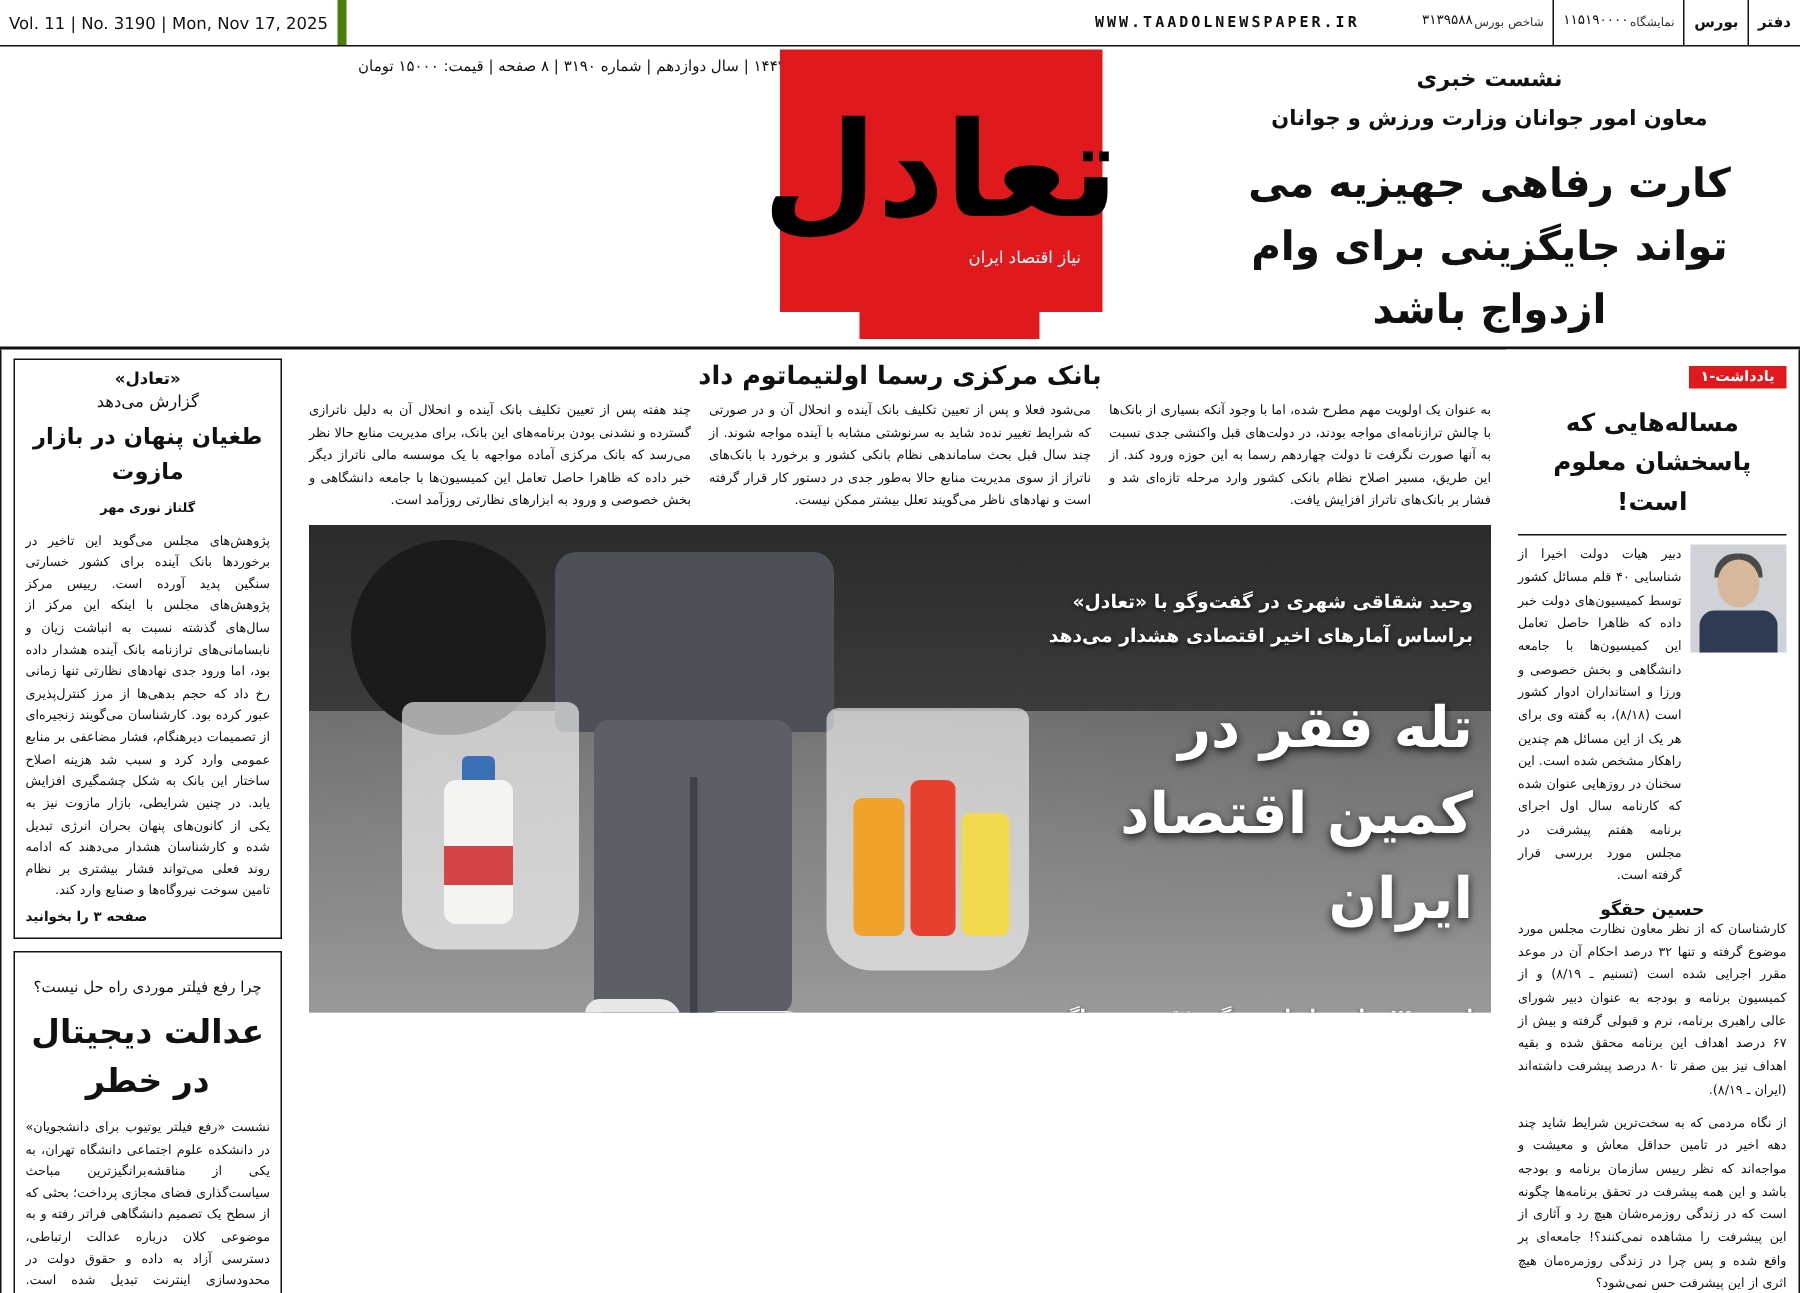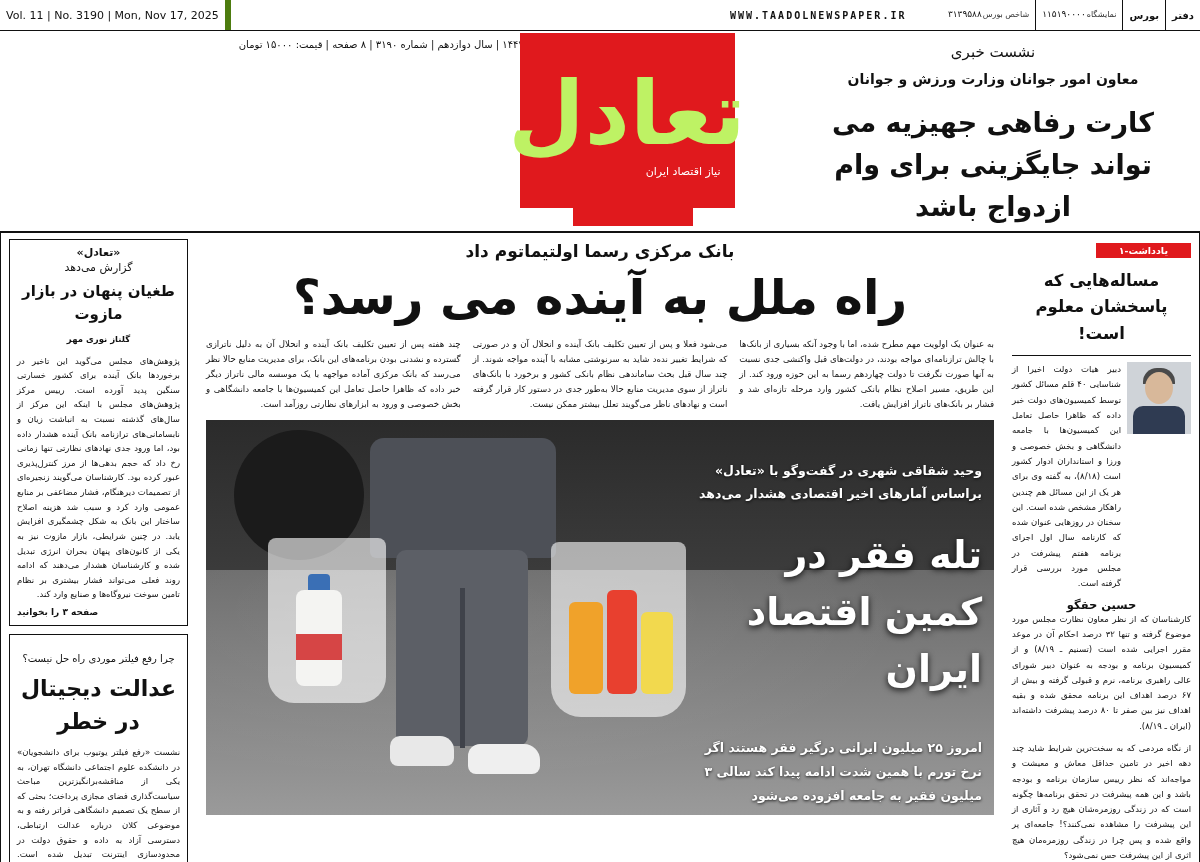--- a/index.html
+++ b/index.html
@@ -23,28 +23,28 @@
   .tb-site{flex:1;justify-content:center;font-family:"DejaVu Sans Mono","Liberation Mono",monospace;font-size:12px;letter-spacing:2px;font-weight:bold;}
   .tb-box{border-right:1px solid #111;flex-direction:row;justify-content:center;gap:1px;font-size:8.5px;line-height:1.25;}
   .tb-box .t{font-size:8px;color:#333;}
   .tb-box .v{font-size:9px;}
   .tb-word{font-size:13px;font-weight:bold;padding:0 10px;border-right:1px solid #111;}
   .tb-brandword{font-size:19px;font-weight:bold;padding:0 8px;}
 
   
   .masthead{display:flex;height:200px;border-bottom:2px solid #111;}
   .mh-right{flex:0 0 408px;padding:8px 14px 0 8px;text-align:center;box-sizing:border-box;}
-  .mh-kicker{font-size:15px;font-weight:normal;margin-top:4px;}
+  .mh-kicker{font-size:15px;font-weight:bold;margin-top:4px;}
   .mh-sub{font-size:14px;font-weight:bold;margin-top:8px;line-height:1.5;}
   .mh-head{font-size:27px;font-weight:bold;line-height:1.55;margin-top:12px;}
   .mh-pagetag{font-size:9px;color:#333;margin-top:8px;text-align:right;padding-right:4px;}
 
   .mh-logo{flex:0 0 330px;display:flex;flex-direction:column;align-items:center;justify-content:flex-start;position:relative;}
   .logo-box{width:215px;height:175px;background:#e0191d;position:relative;display:flex;align-items:center;justify-content:center;margin-top:2px;}
-  .logo-word{color:#bef264;font-size:88px;font-weight:bold;line-height:1;margin-top:-14px;letter-spacing:-2px;}
+  .logo-word{color:#000000;font-size:88px;font-weight:bold;line-height:1;margin-top:-14px;letter-spacing:-2px;}
   .logo-slogan{position:absolute;bottom:30px;right:14px;color:#fff;font-size:11px;}
   .logo-tail{position:absolute;bottom:-18px;right:42px;width:120px;height:18px;background:#e0191d;}
 
   .mh-left{flex:1;padding:8px 10px 0 14px;box-sizing:border-box;text-align:center;}
   .mh-left .lead{font-size:14.5px;font-weight:bold;line-height:1.6;margin-top:6px;}
   .mh-left .big{font-size:31px;font-weight:bold;line-height:1.6;margin-top:26px;}
   .mh-left .pagetag{font-size:9px;color:#333;margin-top:18px;text-align:left;}
 
   
   .body{display:flex;height:630px;}
@@ -61,21 +61,21 @@
   .rc-more{font-size:9px;font-weight:bold;text-align:left;margin-top:5px;}
   .rc-q{font-size:10px;text-align:center;margin-top:10px;line-height:1.5;}
   .rc-head2{font-size:22px;font-weight:bold;text-align:center;line-height:1.5;margin-top:6px;}
 
   
   .cc-top{font-size:17px;font-weight:bold;text-align:center;margin:2px 0 6px 0;}
   .cc-title{font-size:48px;font-weight:bold;text-align:center;line-height:1.25;margin:2px 0 10px 0;}
   .cc-cols{display:flex;gap:12px;font-size:8.6px;line-height:1.75;text-align:justify;}
   .cc-cols .c{flex:1;}
   .photo{
-    position:relative;margin-top:8px;height:395px;overflow:hidden;
+    position:relative;margin-top:8px;height:325px;overflow:hidden;
     background:linear-gradient(180deg,#3b3b3b 0%,#2e2e2e 38%,#6f6f6f 39%,#8a8a8a 100%);
   }
   .photo .asphalt{position:absolute;left:0;right:0;bottom:0;height:62%;
     background:
       radial-gradient(ellipse at 30% 20%, rgba(255,255,255,.07), transparent 60%),
       linear-gradient(180deg,#6b6b6b,#9a9a9a);}
   .photo .wall{position:absolute;left:0;right:0;top:0;height:40%;background:linear-gradient(180deg,#2b2b2b,#3c3c3c);}
   .photo .tirearc{position:absolute;left:28px;top:10px;width:130px;height:130px;border-radius:50%;background:#1b1b1b;}
   .figure{position:absolute;left:150px;top:18px;width:215px;height:360px;}
   .figure .coat{position:absolute;left:14px;top:0;width:186px;height:120px;background:#4d5057;border-radius:14px 14px 6px 6px;}
@@ -90,21 +90,21 @@
   .bagR{position:absolute;left:345px;top:122px;width:135px;height:175px;background:rgba(255,255,255,.6);border-radius:8px 8px 30px 30px;}
   .bagR .b1{position:absolute;left:18px;top:60px;width:34px;height:92px;background:#f0a22a;border-radius:6px;}
   .bagR .b2{position:absolute;left:56px;top:48px;width:30px;height:104px;background:#e8402f;border-radius:6px;}
   .bagR .b3{position:absolute;left:90px;top:70px;width:32px;height:82px;background:#f2d94e;border-radius:6px;}
   .ov{position:absolute;right:12px;top:40px;width:300px;text-align:right;color:#fff;}
   .ov .lead{font-size:12.5px;line-height:1.8;font-weight:bold;text-shadow:0 1px 3px rgba(0,0,0,.8);}
   .ov .big{font-size:38px;font-weight:bold;line-height:1.5;margin-top:22px;text-shadow:0 2px 6px rgba(0,0,0,.85);}
   .ov .tail{font-size:12.5px;line-height:1.9;font-weight:bold;margin-top:38px;text-shadow:0 1px 3px rgba(0,0,0,.8);}
 
   
-  .lc-tag{display:inline-block;background:#e0191d;color:#fff;font-size:9.5px;padding:2px 23px;font-weight:bold;}
+  .lc-tag{display:inline-block;background:#e0191d;color:#fff;font-size:9.5px;padding:2px 8px;font-weight:bold;}
   .lc-head{font-size:16.5px;font-weight:bold;text-align:center;line-height:1.6;margin:10px 0 8px 0;}
   .lc-divider{height:1px;background:#111;margin:6px 0;}
   .lc-author{display:flex;align-items:flex-start;gap:6px;margin:4px 0 6px 0;}
   .lc-avatar{width:64px;height:72px;background:#cfd3d8;position:relative;overflow:hidden;flex:0 0 64px;}
   .lc-avatar .head{position:absolute;left:18px;top:10px;width:28px;height:32px;background:#d8b89a;border-radius:50%;}
   .lc-avatar .hair{position:absolute;left:16px;top:6px;width:32px;height:16px;background:#4a4a4a;border-radius:14px 14px 0 0;}
   .lc-avatar .body{position:absolute;left:6px;top:44px;width:52px;height:30px;background:#2f3b52;border-radius:10px 10px 0 0;}
   .lc-author-name{font-size:11.5px;font-weight:bold;text-align:center;align-self:flex-end;flex:1;}
   .lc-body{font-size:8.5px;line-height:1.8;text-align:justify;}
   .lc-body p{margin:0 0 7px 0;}
@@ -167,21 +167,20 @@
       <div class="lc-author-name">حسین حقگو</div>
       <div class="lc-body">
         <p>کارشناسان که از نظر معاون نظارت مجلس مورد موضوع گرفته و تنها ۳۲ درصد احکام آن در موعد مقرر اجرایی شده است (تسنیم ـ ۸/۱۹) و از کمیسیون‌ برنامه و بودجه به عنوان دبیر شورای عالی راهبری برنامه، نرم و قبولی گرفته و بیش از ۶۷ درصد اهداف این برنامه محقق شده و بقیه اهداف نیز بین صفر تا ۸۰ درصد پیشرفت داشته‌اند (ایران ـ ۸/۱۹).</p>
         <p>از نگاه مردمی که به سخت‌ترین شرایط شاید چند دهه اخیر در تامین حداقل معاش و معیشت و مواجه‌اند که نظر رییس سازمان برنامه و بودجه باشد و این همه پیشرفت در تحقق برنامه‌ها چگونه است که در زندگی روزمره‌شان هیچ رد و آثاری از این پیشرفت را مشاهده نمی‌کنند؟! جامعه‌ای پر واقع شده و پس چرا در زندگی روزمره‌مان هیچ اثری از این پیشرفت حس نمی‌شود؟</p>
 
       </div>
     </div>
 
     <div class="col-center">
       <div class="cc-top">بانک مرکزی رسما اولتیماتوم داد</div>
-      <div class="cc-title">راه ملل به آینده می رسد؟</div>
       <div class="cc-cols">
         <div class="c">به عنوان یک اولویت مهم مطرح شده، اما با وجود آنکه بسیاری از بانک‌ها با چالش ترازنامه‌ای مواجه بودند، در دولت‌های قبل واکنشی جدی نسبت به آنها صورت نگرفت تا دولت چهاردهم رسما به این حوزه ورود کند. از این طریق، مسیر اصلاح نظام بانکی کشور وارد مرحله تازه‌ای شد و فشار بر بانک‌های ناتراز افزایش یافت.</div>
         <div class="c">می‌شود فعلا و پس از تعیین تکلیف بانک آینده و انحلال آن و در صورتی که شرایط تغییر نده‌د شاید به سرنوشتی مشابه با آینده مواجه شوند. از چند سال قبل بحث ساماندهی نظام بانکی کشور و برخورد با بانک‌های ناتراز از سوی مدیریت منابع حالا به‌طور جدی در دستور کار قرار گرفته است و نهادهای ناظر می‌گویند تعلل بیشتر ممکن نیست.</div>
         <div class="c">چند هفته پس از تعیین تکلیف بانک آینده و انحلال آن به دلیل ناترازی گسترده و نشدنی بودن برنامه‌های این بانک، برای مدیریت منابع حالا نظر می‌رسد که بانک مرکزی آماده مواجهه با یک موسسه مالی ناتراز دیگر خبر داده که ظاهرا حاصل تعامل این کمیسیون‌ها با جامعه دانشگاهی و بخش خصوصی و ورود به ابزارهای نظارتی روزآمد است.</div>
       </div>
 
       <div class="photo">
         <div class="wall"></div>
         <div class="asphalt"></div>
         <div class="tirearc"></div>

